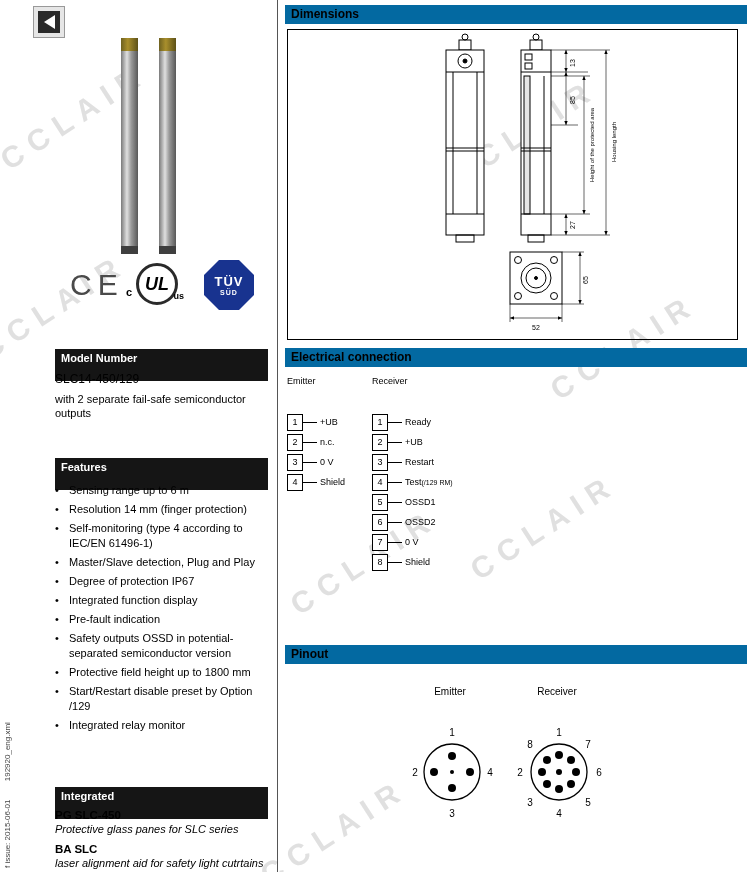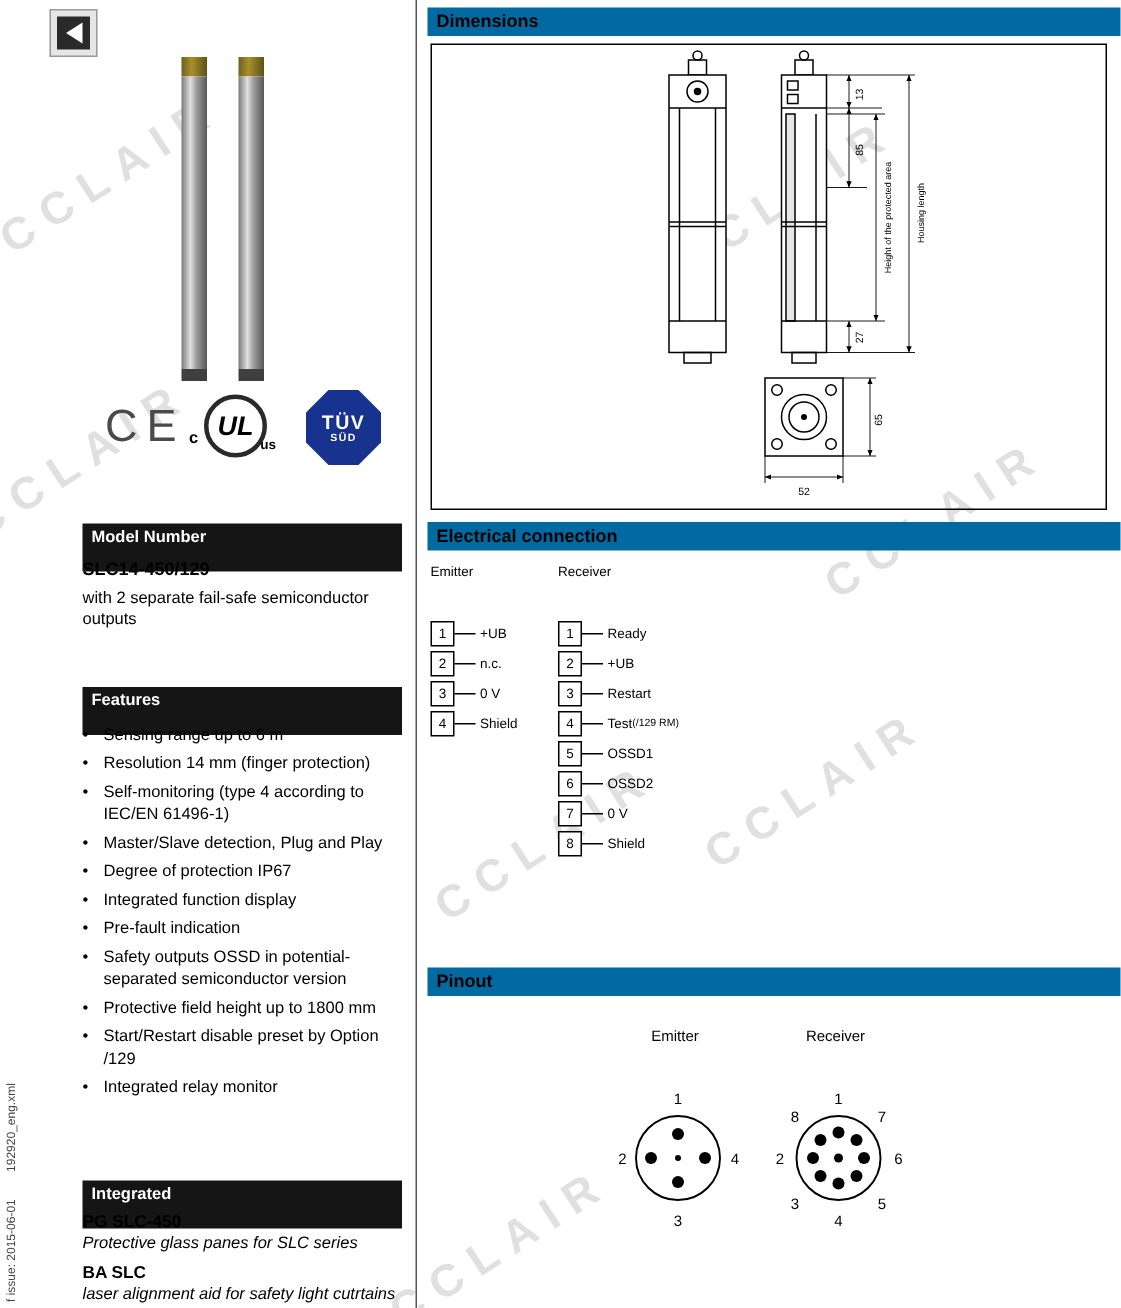--- a/index.html
+++ b/index.html
@@ -34,21 +34,21 @@
   .ul-c{position:absolute;left:0;top:25px;font-size:11px;font-weight:bold;}
   .ul-us{position:absolute;right:0;top:30px;font-size:9px;font-weight:bold;}
   .tuv-logo{position:absolute;left:204px;top:260px;width:50px;height:50px;background:#18338f;
             clip-path:polygon(30% 0,70% 0,100% 30%,100% 70%,70% 100%,30% 100%,0 70%,0 30%);
             display:flex;flex-direction:column;align-items:center;justify-content:center;color:#fff;}
   .tuv-t1{font-weight:bold;font-size:13px;letter-spacing:1px;}
   .tuv-t2{font-size:7px;font-weight:bold;letter-spacing:1px;}
 
   .black-bar{position:absolute;left:55px;width:213px;height:32px;background:#151515;color:#fff;
              font-weight:bold;font-size:11px;line-height:18px;padding-left:6px;box-sizing:border-box;}
-  .model-number{position:absolute;left:55px;top:372px;font-weight:bold;font-size:12px;}
+  .model-number{position:absolute;left:55px;top:372px;font-weight:normal;font-size:12px;}
   .model-desc{position:absolute;left:55px;top:392px;width:212px;font-size:11px;line-height:14px;}
 
   .features-list{position:absolute;left:55px;top:483px;width:213px;list-style:none;margin:0;padding:0;}
   .feature{display:flex;margin-bottom:4px;line-height:15px;font-size:11px;}
   .bullet{width:14px;flex:none;}
   .feature-text{flex:1;}
 
   .accessories{position:absolute;left:55px;top:809px;width:213px;}
   .acc-name{font-weight:bold;font-size:11.5px;margin-bottom:1px;}
   .acc-desc{font-size:11px;line-height:14px;margin-bottom:7px;font-style:italic;}

